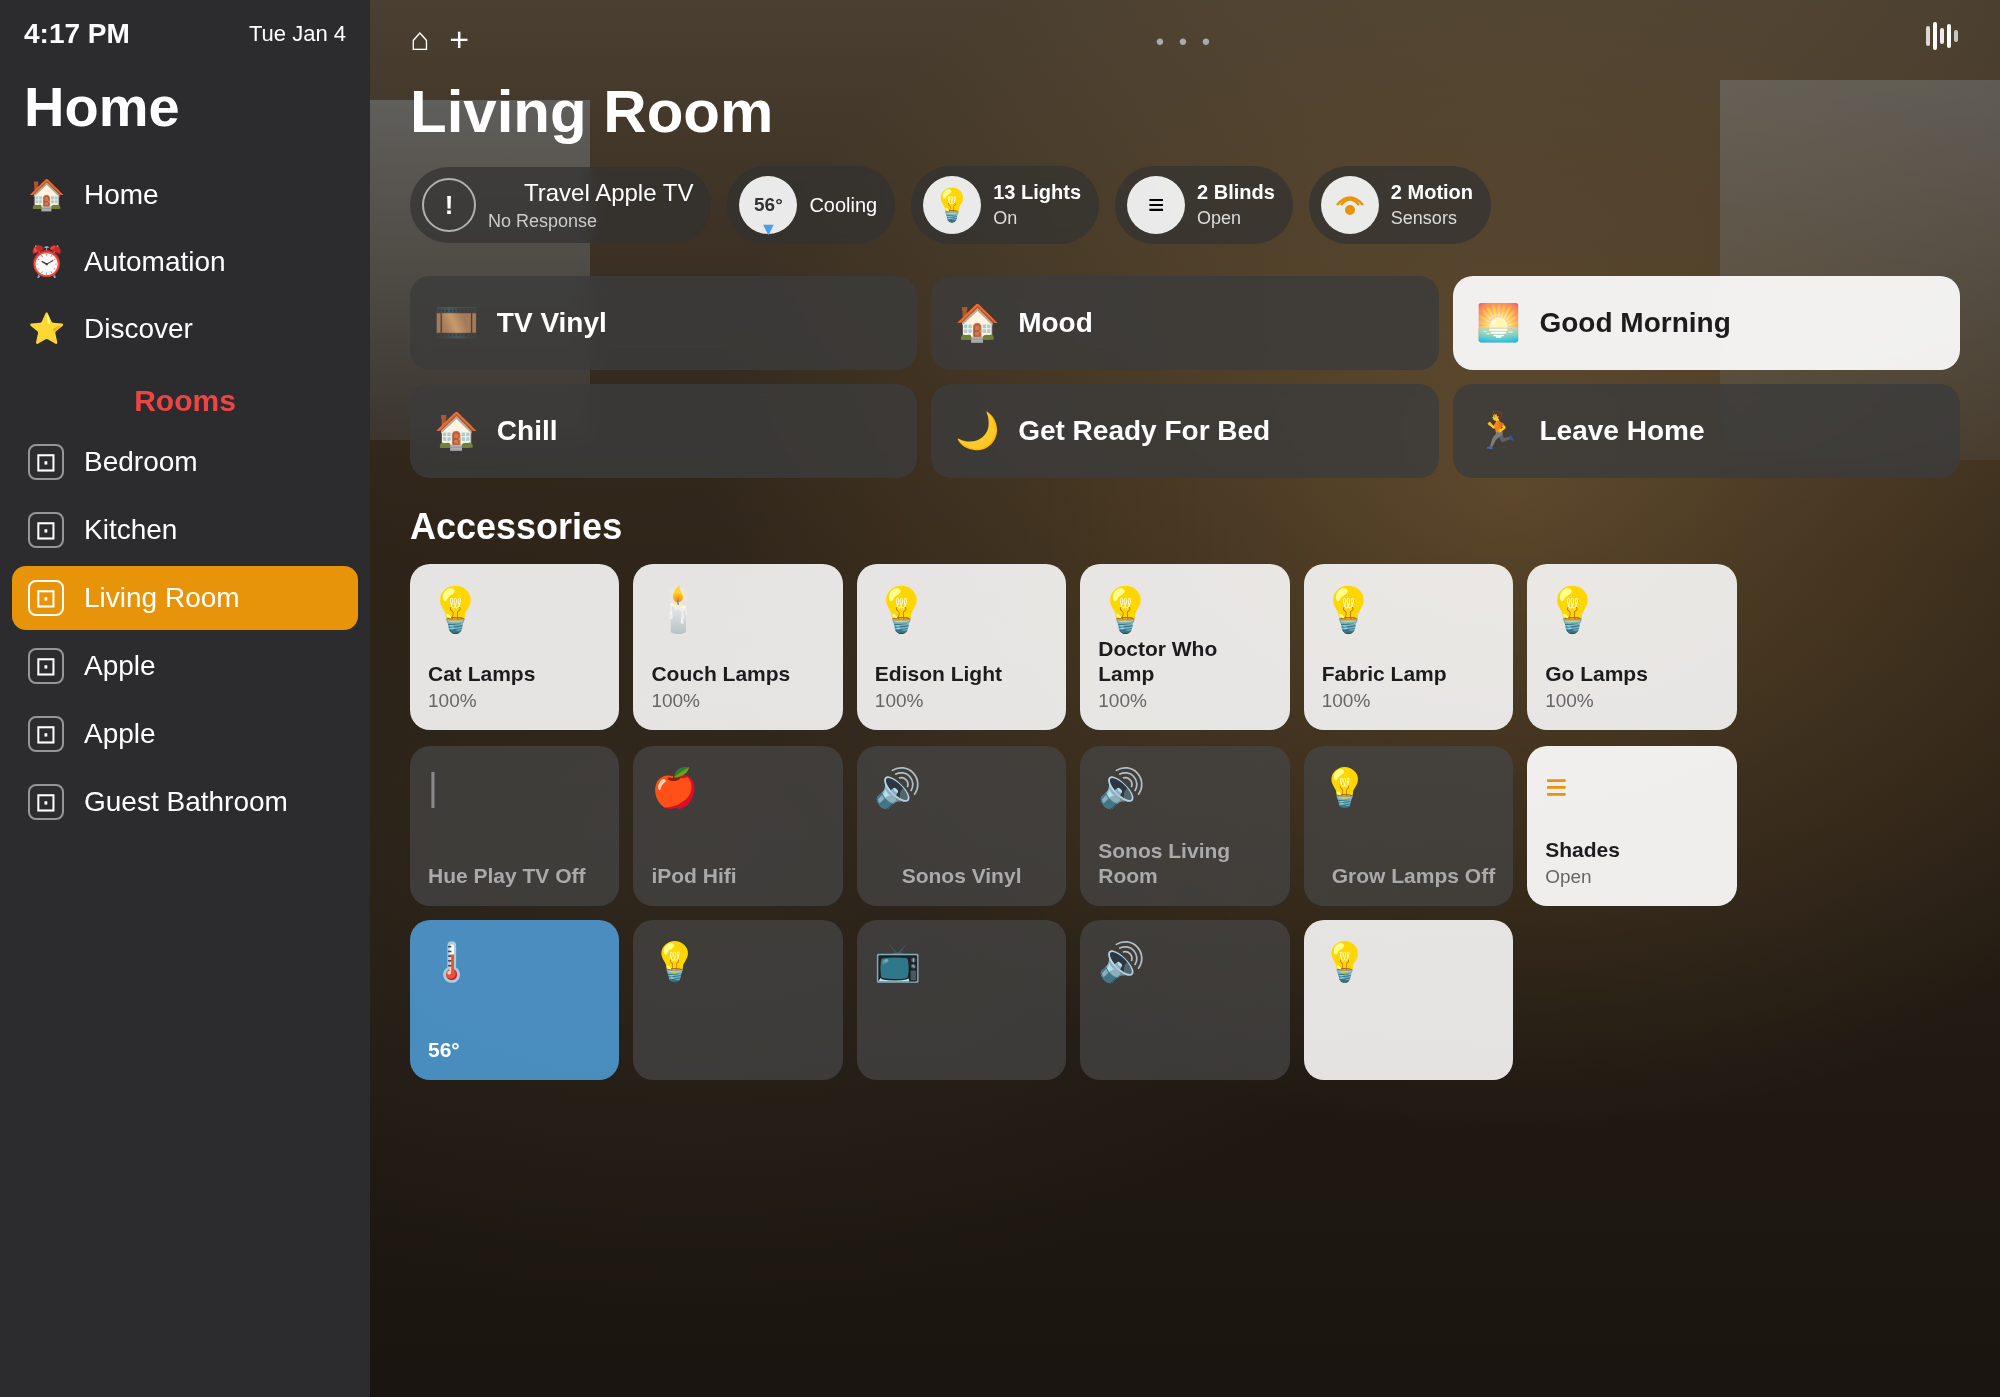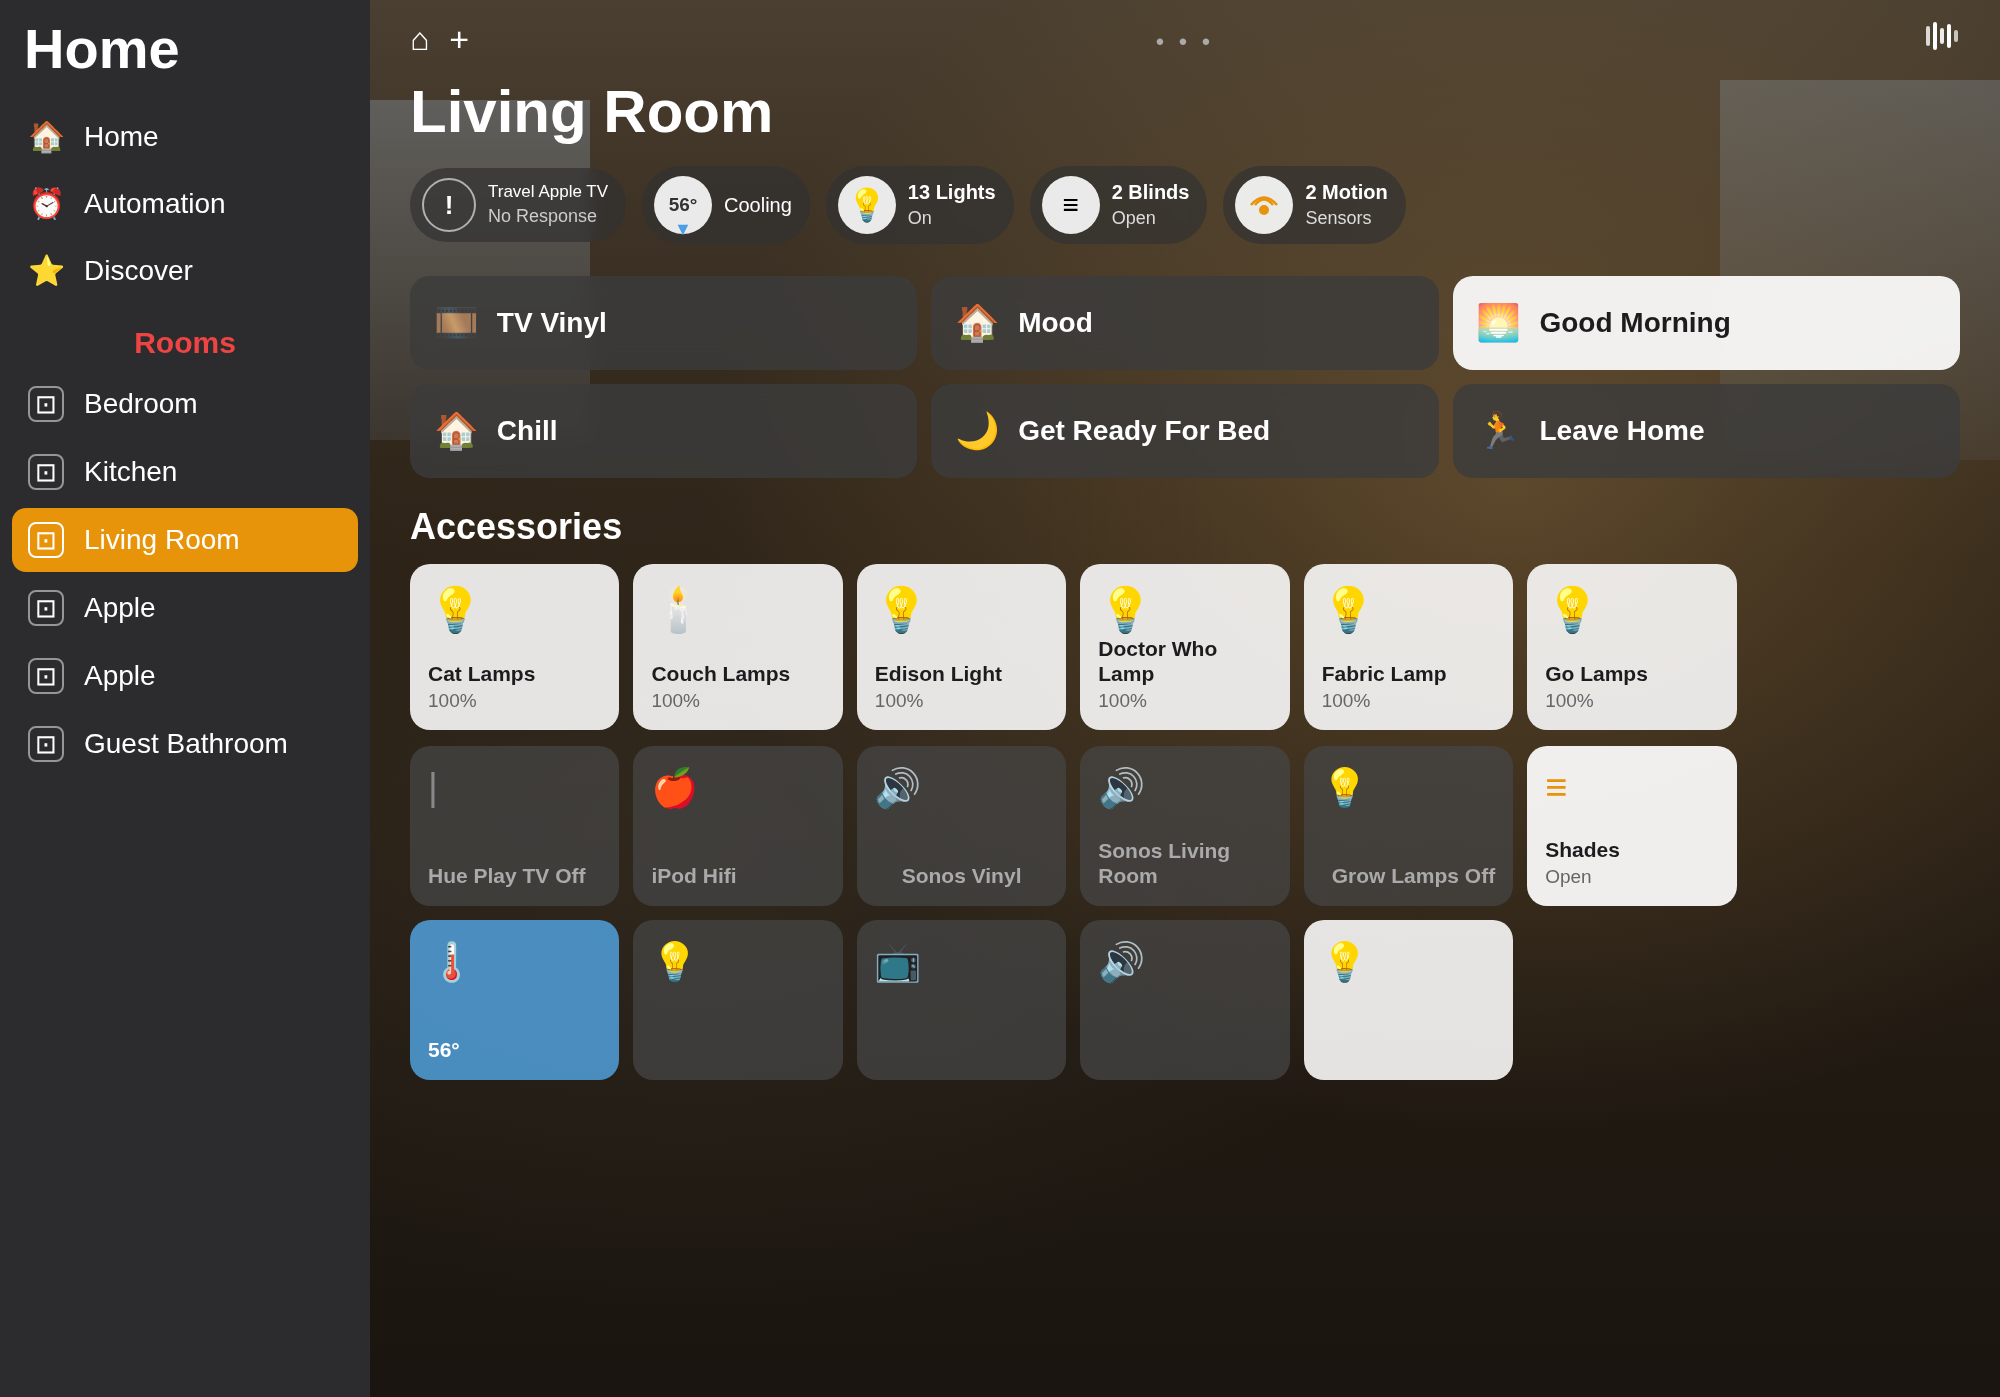--- a/index.html
+++ b/index.html
@@ -325,20 +325,24 @@
       color: #fff;
       font-size: 20px;
       line-height: 1.35;
     }
   </style>
 </head>
 <body>
 
 <div class="sidebar">
 
+  <div class="sidebar-status-bar">
+    <span class="sidebar-time">4:17 PM</span>
+    <span class="sidebar-date">Tue Jan 4</span>
+  </div>
 
   <div class="sidebar-app-title">Home</div>
 
   <div class="sidebar-nav">
     <div class="sidebar-nav-item">
       <span class="nav-icon nav-home-icon">🏠</span>
       <span>Home</span>
     </div>
     <div class="sidebar-nav-item">
       <span class="nav-icon nav-auto-icon">⏰</span>
@@ -405,21 +409,21 @@
 
     <div class="room-title">Living Room</div>
 
     <div class="status-pills">
 
       <div class="pill-group">
         <div style="width:54px;height:54px;border-radius:50%;border:2.5px solid rgba(255,255,255,0.6);display:flex;align-items:center;justify-content:center;">
           <span style="color:#fff;font-size:26px;font-weight:700;">!</span>
         </div>
         <div class="pill-group-text">
-          <span style="display:block;font-weight:500;font-size:17px;">Travel Apple TV</span>
+          <span style="display:block;font-weight:500;font-size:24px;margin-left:36px;">Travel Apple TV</span>
           <span style="display:block;font-size:18px;color:#ccc;">No Response</span>
         </div>
       </div>
 
       <div class="pill-group">
         <div style="width:58px;height:58px;border-radius:50%;background:rgba(255,255,255,0.9);display:flex;flex-direction:column;align-items:center;justify-content:center;position:relative;">
           <span style="color:#333;font-size:19px;font-weight:700;">56°</span>
           <span style="position:absolute;bottom:-6px;color:#4b9ee8;font-size:18px;">▼</span>
         </div>
         <span style="color:#fff;font-size:20px;">Cooling</span>

